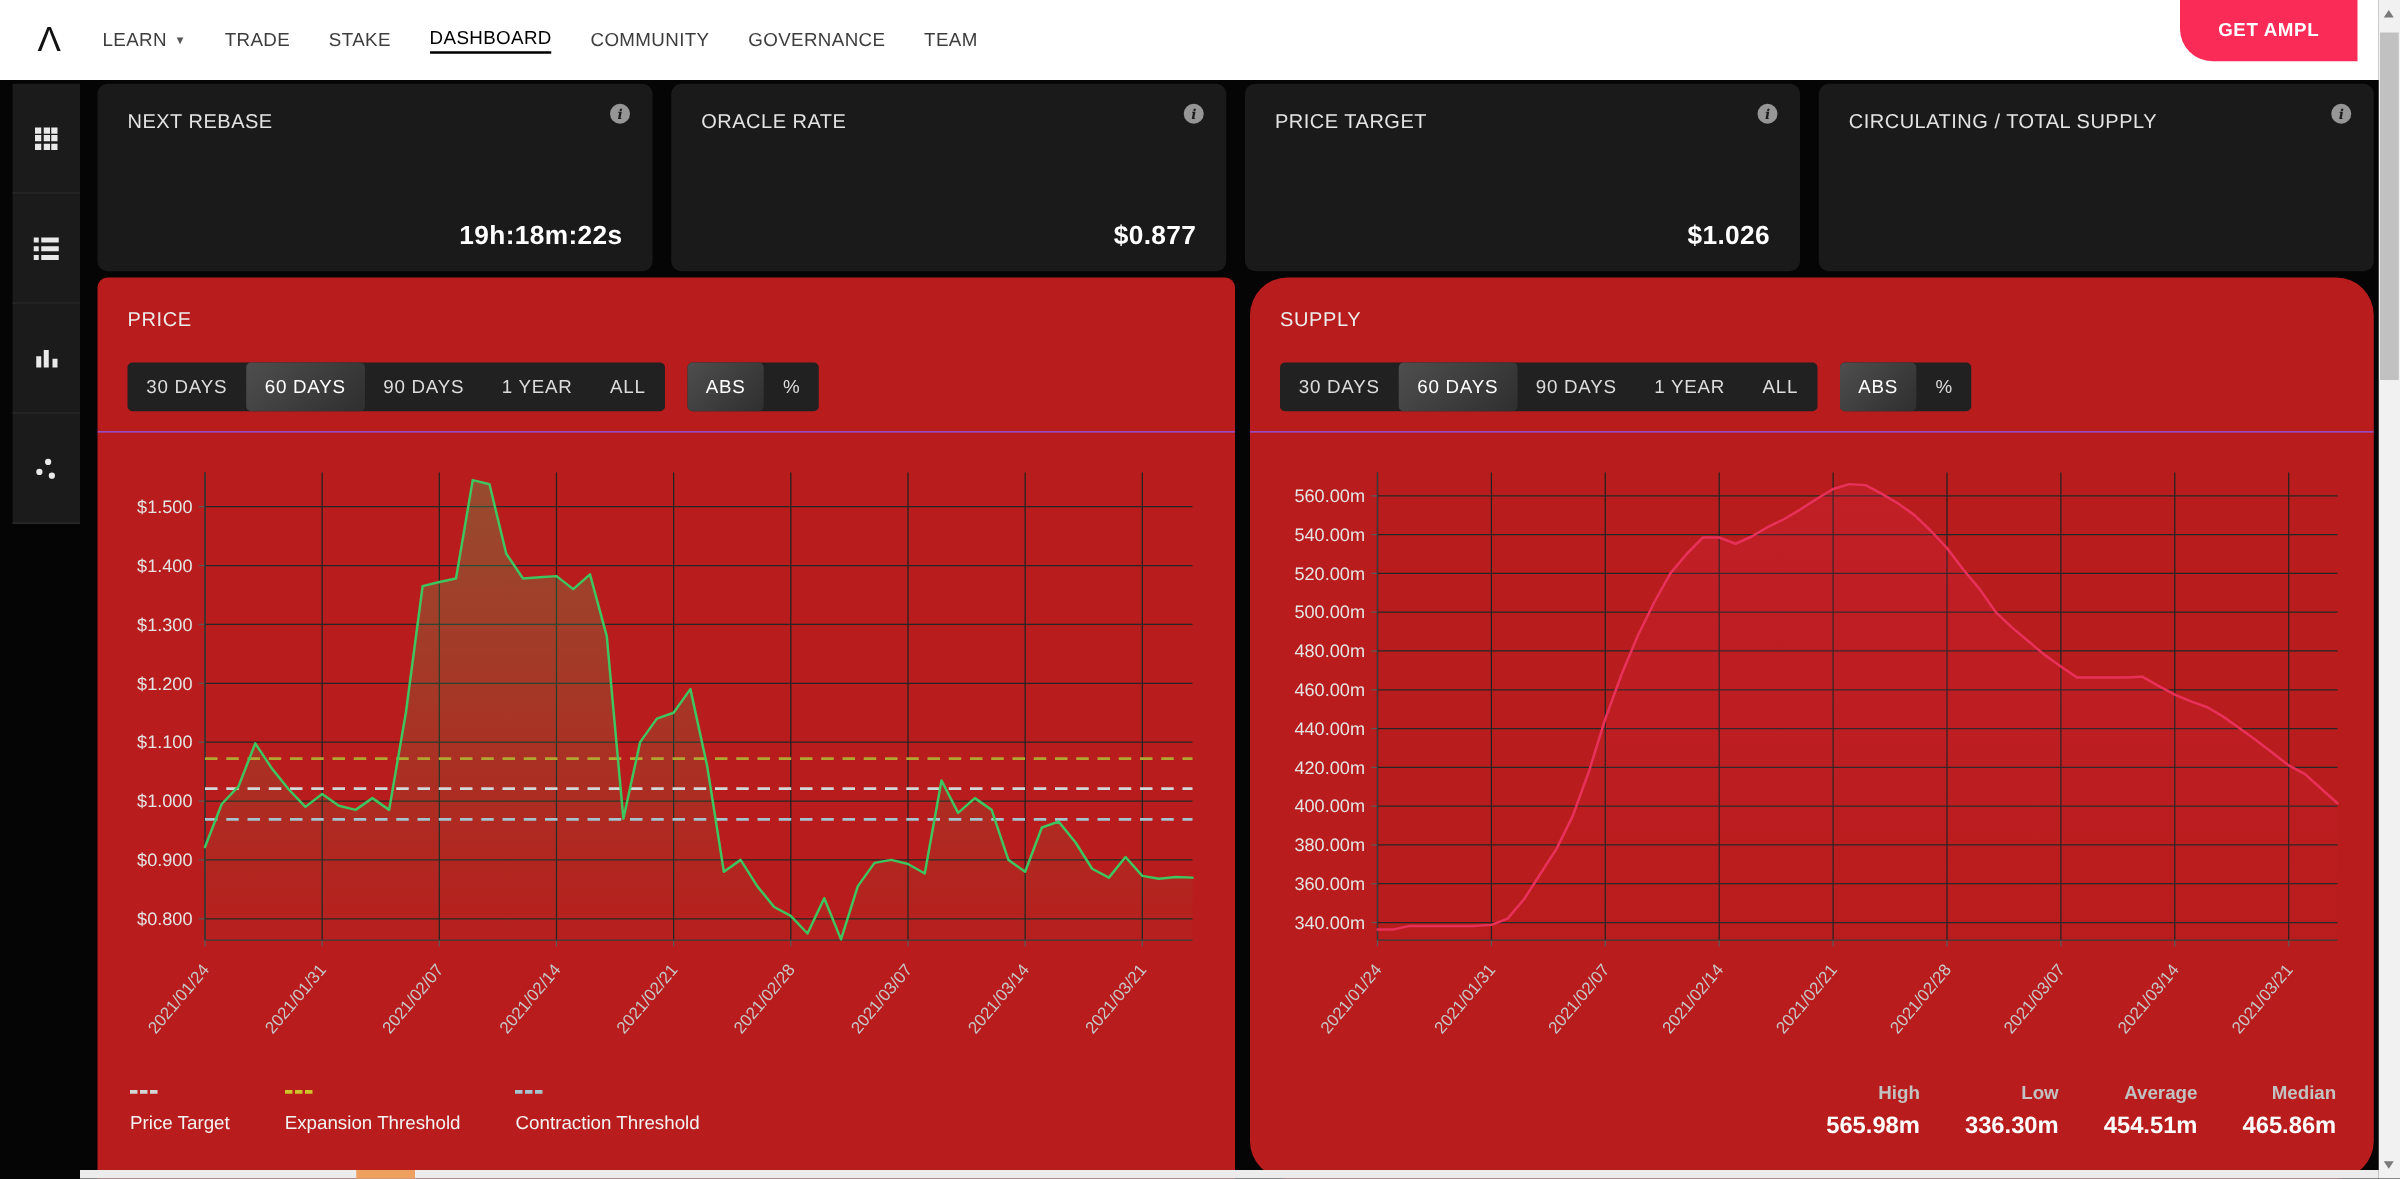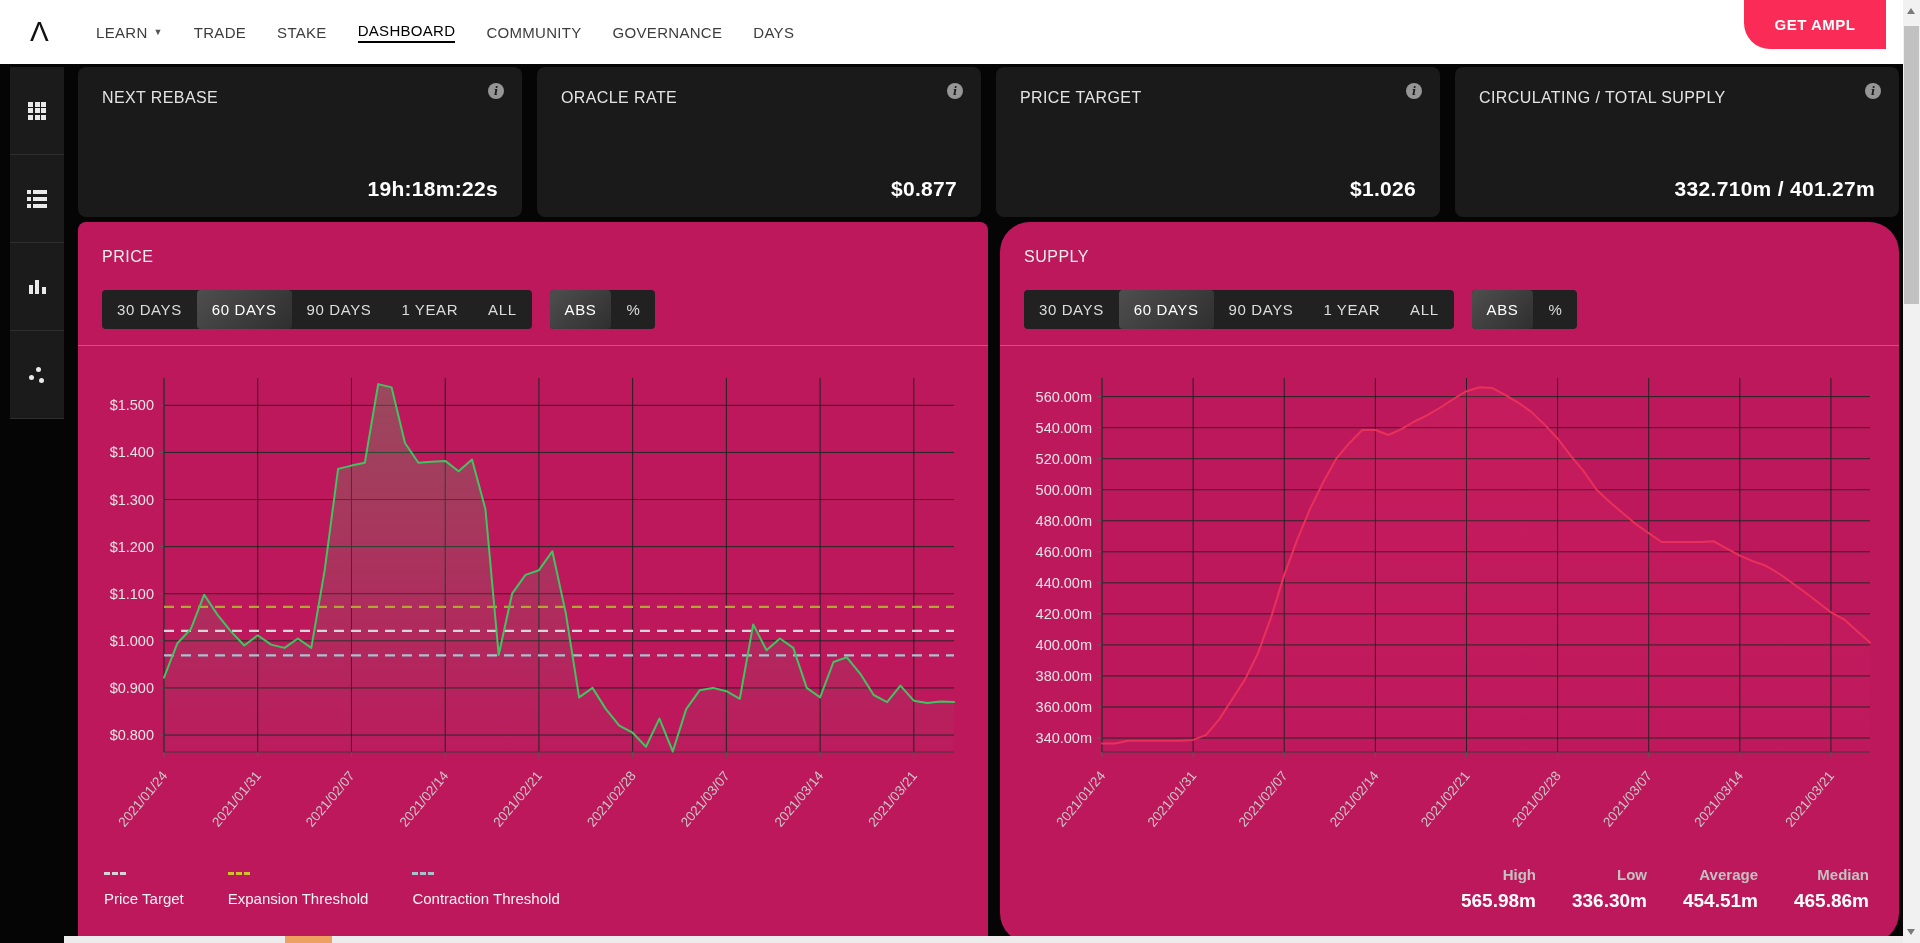--- a/index.html
+++ b/index.html
@@ -3,21 +3,21 @@
 <meta charset="utf-8">
 <style>
   * { margin:0; padding:0; box-sizing:border-box; }
   html,body { width:1920px; height:943px; overflow:hidden; }
   body { position:relative; background:#050505; font-family:"Liberation Sans",sans-serif; }
 
   
   .topnav { position:absolute; left:0; top:0; width:1903px; height:64px; background:#ffffff;
             display:flex; align-items:center; z-index:5; }
   .logo { margin-left:30px; font-size:28px; font-weight:300; color:#111; width:46px; }
-  .nav-links { display:flex; align-items:center; gap:31px; margin-left:20px; }
+  .nav-links { display:flex; align-items:center; gap:31px; margin-left:6px; }
   .nav-link { font-size:15px; color:#3d3d3d; letter-spacing:.3px; cursor:pointer; display:flex; align-items:center; gap:6px; }
   .nav-link.active { color:#000; border-bottom:2px solid #000; padding-bottom:2px; }
   .caret { font-size:9px; color:#555; }
   .cta-btn { position:absolute; right:17px; top:0; height:49px; min-width:142px; padding:0 24px;
              background:#fb2b57; color:#fff; font-weight:bold; font-size:15px; letter-spacing:.5px;
              display:flex; align-items:center; justify-content:center;
              border-bottom-left-radius:26px; cursor:pointer; }
 
   
   .vscroll { position:absolute; right:0; top:0; width:17px; height:943px; background:#f1f1f1; z-index:9; }
@@ -50,21 +50,21 @@
            display:grid; grid-template-columns:repeat(4,1fr); gap:15px; }
   .card { position:relative; background:#1a1a1a; border-radius:8px; padding:22px 24px 16px;
           display:flex; flex-direction:column; }
   .card-title { color:#e4e4e4; font-size:16px; letter-spacing:.4px; }
   .info-icon { position:absolute; top:16px; right:18px; width:16px; height:16px; border-radius:50%;
                background:#969696; color:#1c1c1c; font-size:11px; font-weight:bold; font-style:italic;
                font-family:"DejaVu Serif",serif; display:flex; align-items:center; justify-content:center; cursor:pointer; }
   .card-value { margin-top:auto; text-align:right; color:#fff; font-size:21px; font-weight:bold; letter-spacing:.3px; }
 
   
-  .panel { position:absolute; top:222px; height:721px; background:#be185d; border-radius:8px 8px 0 0; overflow:hidden; }
+  .panel { position:absolute; top:222px; height:721px; background:#b91c1c; border-radius:8px 8px 0 0; overflow:hidden; }
   .panel-price  { left:78px;  width:910px; }
   .panel-supply { left:1000px; width:899px;border-radius:30px; }
   .panel-title { padding:26px 24px 0; color:#ececec; font-size:16px; letter-spacing:.5px; }
   .controls-row { display:flex; gap:18px; margin-top:24px; padding:0 24px 16px; border-bottom:1px solid #8b5cf6; }
   .btn-group { display:flex; background:#212121; border-radius:4px; }
   .btn { padding:11px 15px; font-size:15px; color:#dcdcdc; letter-spacing:.6px; cursor:pointer; border-radius:4px; white-space:nowrap; }
   .btn.sel { background:linear-gradient(135deg,#4e4e4e,#2f2f2f); color:#fff; }
   .chart-svg { position:absolute; left:6px; top:140px; }
   svg text { font-family:"Liberation Sans",sans-serif; }
 
@@ -97,21 +97,21 @@
     <div class="nav-link active">
         <span>DASHBOARD</span>
       </div>
     <div class="nav-link">
         <span>COMMUNITY</span>
       </div>
     <div class="nav-link">
         <span>GOVERNANCE</span>
       </div>
     <div class="nav-link">
-        <span>DAYS</span>
+        <span>TEAM</span>
       </div>
   </div>
   <div class="cta-btn">GET AMPL</div>
 </div>
 
 <div class="side-rail">
   <div class="side-cell">
     <div class="icon-grid">
       <span></span>
         <span></span>
@@ -168,21 +168,20 @@
     <div class="card-value">$0.877</div>
   </div>
   <div class="card">
     <div class="card-title">PRICE TARGET</div>
     <div class="info-icon">i</div>
     <div class="card-value">$1.026</div>
   </div>
   <div class="card">
     <div class="card-title">CIRCULATING / TOTAL SUPPLY</div>
     <div class="info-icon">i</div>
-    <div class="card-value">332.710m / 401.27m</div>
   </div>
 </div>
 
 <div class="panel panel-price">
   <div class="panel-title">PRICE</div>
   <div class="controls-row">
     <div class="btn-group" id="price-ranges">
         <div class="btn">30 DAYS</div>
         <div class="btn sel">60 DAYS</div>
         <div class="btn">90 DAYS</div>

